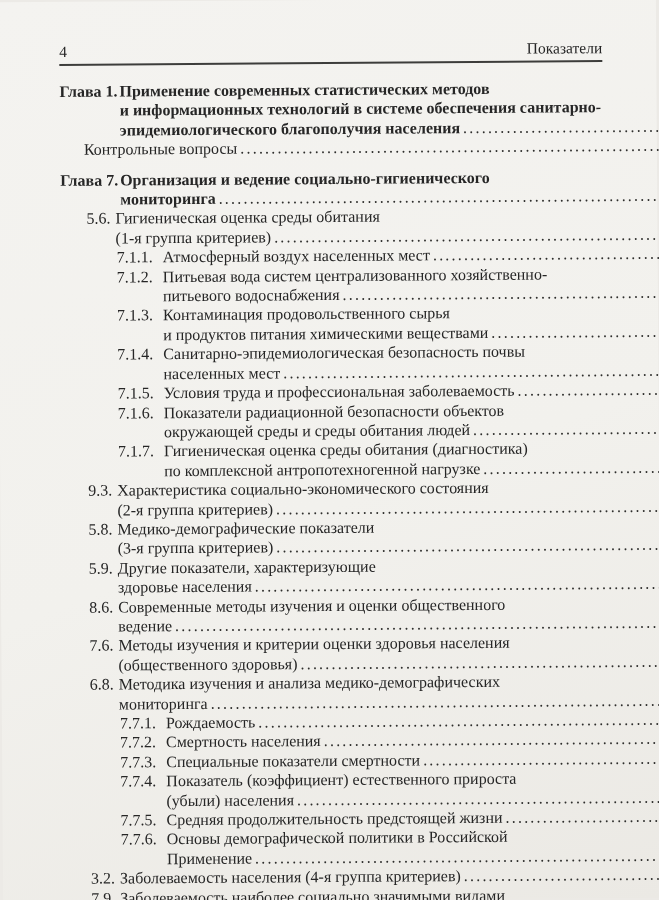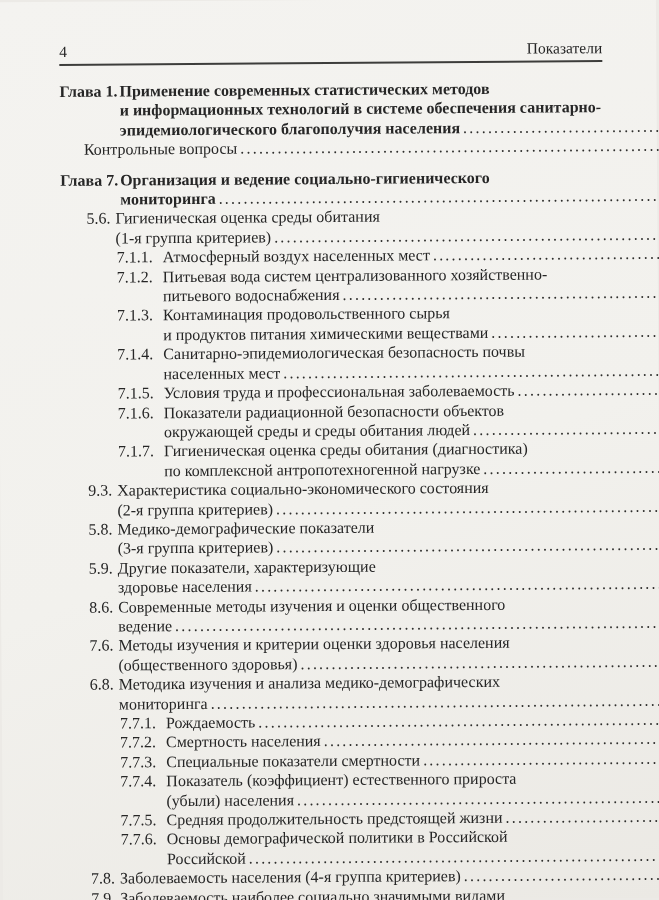--- a/index.html
+++ b/index.html
@@ -355,29 +355,29 @@
 
         </div>
       </div>
     </div>
 
     <div class="entry subsection">
       <span class="num">7.7.6.</span>
       <div class="body">
         <div class="line">Основы демографической политики в Российской</div>
         <div class="line last">
-          <span class="text">Российской</span>
-          <span class="dots"></span>
-
-        </div>
-      </div>
-    </div>
-
-    <div class="entry section">
-      <span class="num">7.8.</span>
+          <span class="text">Применение</span>
+          <span class="dots"></span>
+
+        </div>
+      </div>
+    </div>
+
+    <div class="entry section">
+      <span class="num">3.2.</span>
       <div class="body">
         <div class="line last">
           <span class="text">Заболеваемость населения (4-я группа критериев)</span>
           <span class="dots"></span>
 
         </div>
       </div>
     </div>
 
     <div class="entry section">

